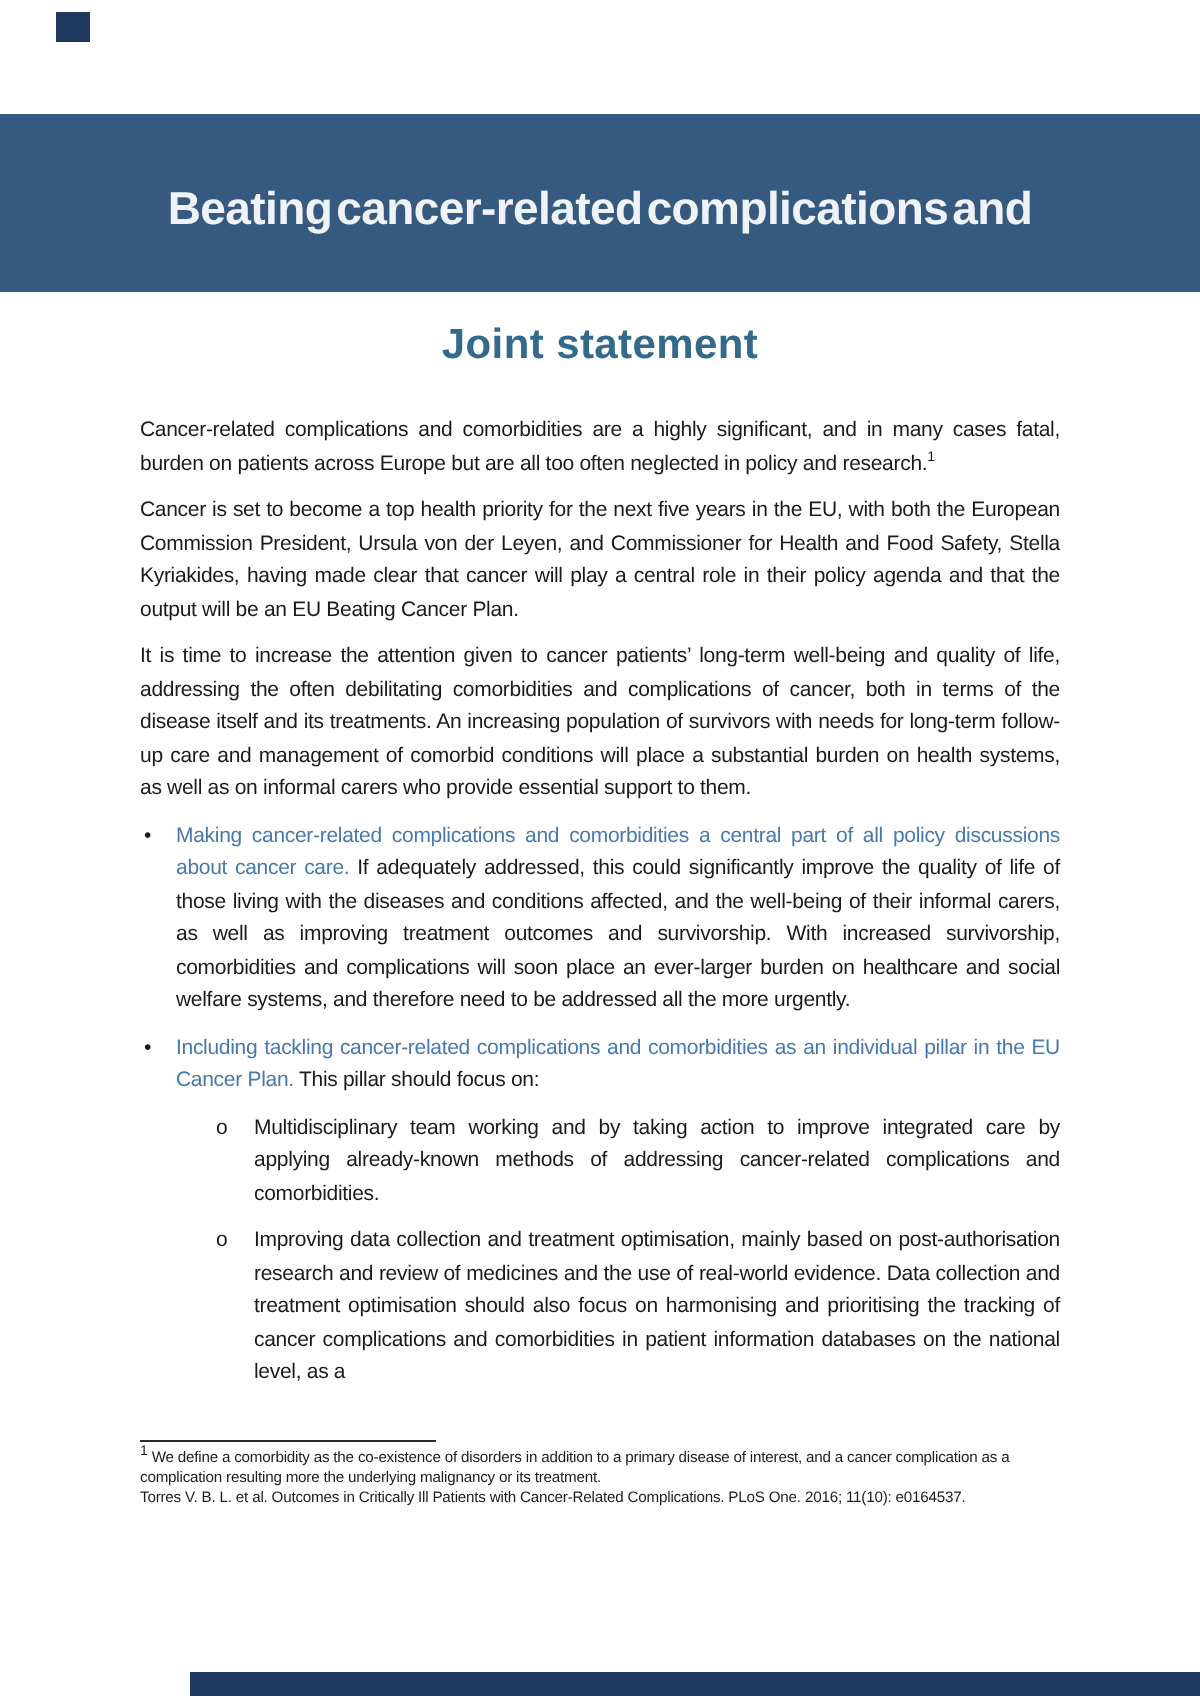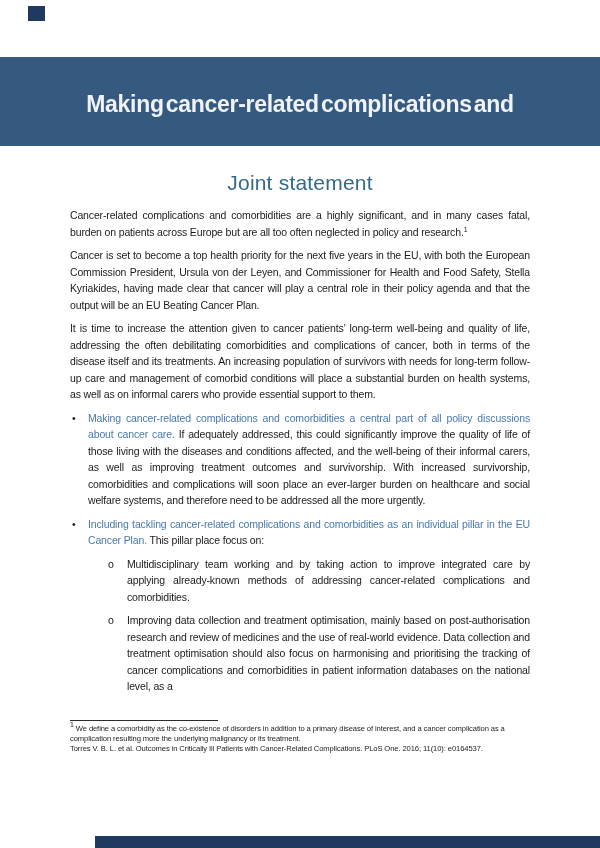--- a/index.html
+++ b/index.html
@@ -30,23 +30,23 @@
   .banner h1 {
     padding-top: 6px;
     color: #eff3f7; font-size: 23px; font-weight: 700;
     line-height: 29px; text-align: center;
     letter-spacing: -0.3px; word-spacing: -4px;
   }
   .banner h1 span { display: block; }
 
   
   .heading {
-    position: absolute; left: 0; top: 171px; width: 600px;
+    position: absolute; left: 0; top: 161px; width: 600px;
     text-align: center;
-    color: #336a8c; font-size: 21px; font-weight: 400;
+    color: #336a8c; font-size: 21px; font-weight: 700;
     letter-spacing: 0.2px;
   }
 
   
   .content {
     position: absolute; left: 70px; top: 207px; width: 460px;
     color: #1b1b1b; font-size: 10.5px; line-height: 16.5px;
     letter-spacing: -0.15px; text-align: justify;
   }
   .content p { margin-bottom: 7px; }
@@ -70,21 +70,21 @@
 </style>
 </head>
 <body>
 
 <div class="page">
 
   <div class="corner-square"></div>
 
   <header class="banner">
     <h1>
-      <span>Making cancer-related complications and</span>
+      <span>Beating cancer-related complications and</span>
     </h1>
   </header>
 
   <h2 class="heading">Joint statement</h2>
 
   <main class="content">
 
     <p><span>Cancer-related complications and comorbidities are a highly significant, and in many cases fatal, burden on patients across Europe but are all too often neglected in policy and research.</span><sup>1</sup></p>
 
     <p>Cancer is set to become a top health priority for the next five years in the EU, with both the European Commission President, Ursula von der Leyen, and Commissioner for Health and Food Safety, Stella Kyriakides, having made clear that cancer will play a central role in their policy agenda and that the output will be an EU Beating Cancer Plan.</p>
@@ -95,21 +95,21 @@
 
     <div class="bullet">
       <span class="marker">•</span>
       <span class="lead">Making cancer-related complications and comorbidities a central part of all policy discussions about cancer care.</span>
       <span>If adequately addressed, this could significantly improve the quality of life of those living with the diseases and conditions affected, and the well-being of their informal carers, as well as improving treatment outcomes and survivorship. With increased survivorship, comorbidities and complications will soon place an ever-larger burden on healthcare and social welfare systems, and therefore need to be addressed all the more urgently.</span>
     </div>
 
     <div class="bullet">
       <span class="marker">•</span>
       <span class="lead">Including tackling cancer-related complications and comorbidities as an individual pillar in the EU Cancer Plan.</span>
-      <span>This pillar place focus on:</span>
+      <span>This pillar should focus on:</span>
     </div>
 
     <div class="sub">
       <span class="marker">o</span>
       <span>Multidisciplinary team working and by taking action to improve integrated care by applying already-known methods of addressing cancer-related complications and comorbidities.</span>
     </div>
 
     <div class="sub">
       <span class="marker">o</span>
       <span>Improving data collection and treatment optimisation, mainly based on post-authorisation research and review of medicines and the use of real-world evidence. Data collection and treatment optimisation should also focus on harmonising and prioritising the tracking of cancer complications and comorbidities in patient information databases on the national level, as a</span>

